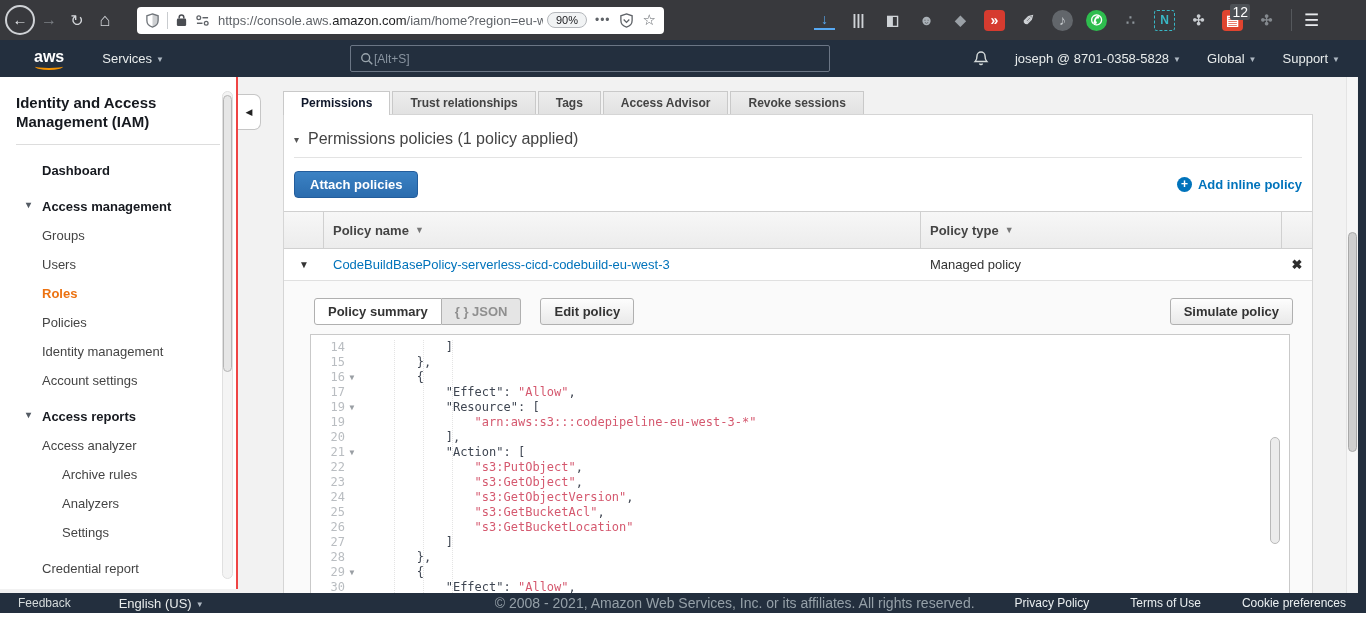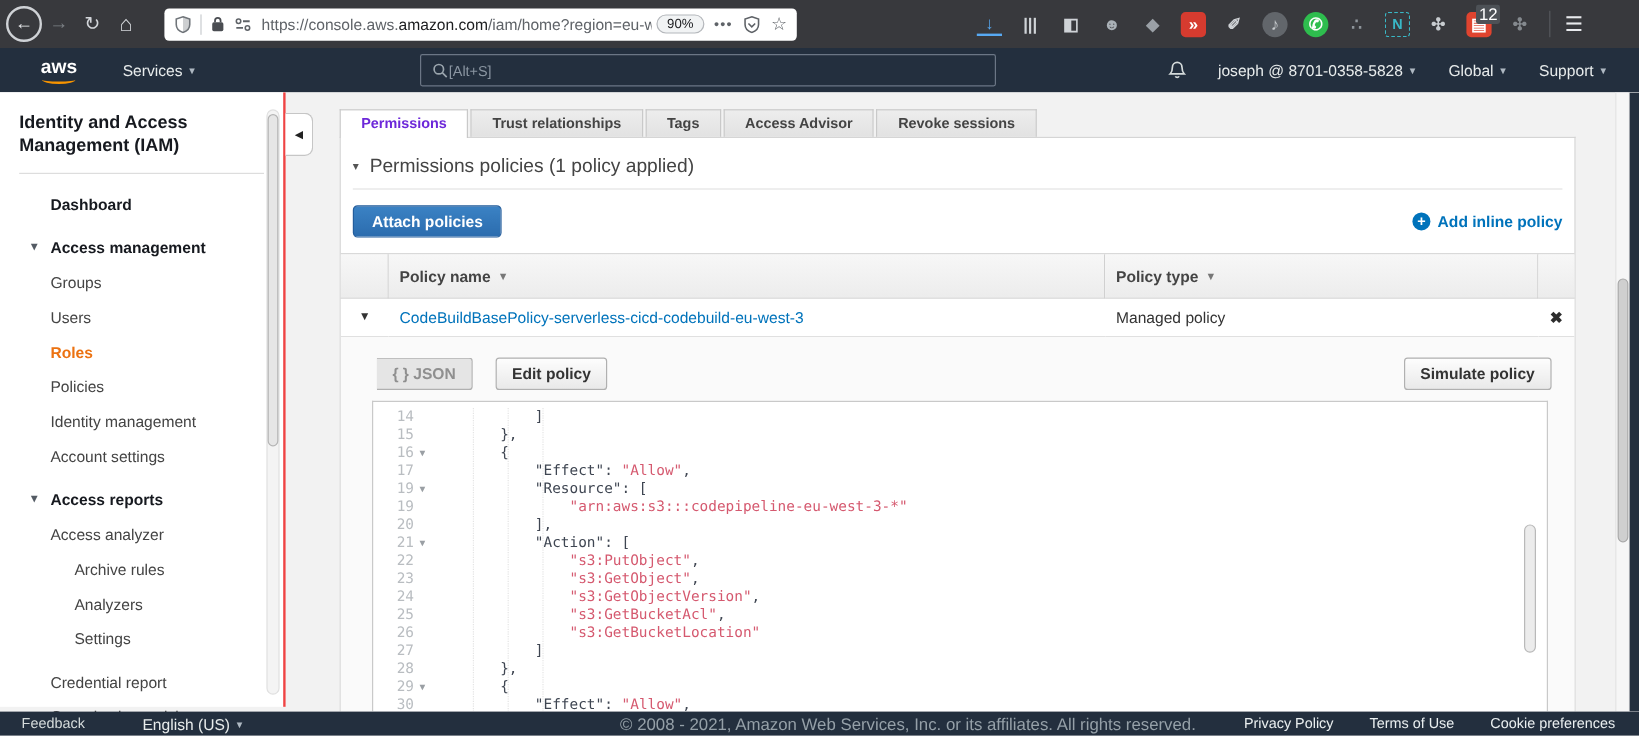--- a/index.html
+++ b/index.html
@@ -87,21 +87,21 @@
   #page-scroll { position:absolute; right:9px; top:0; width:11px; height:516px; background:#f6f6f6;
     border-left:1px solid #e4e4e4; }
   #page-thumb { position:absolute; left:1px; width:9px; top:155px; height:220px; background:#cfcfcf;
     border:1px solid #a9a9a9; border-radius:6px; }
 
   #card { position:absolute; left:45px; top:14px; width:1030px; height:502px; }
   #tabbar { display:flex; gap:2px; height:23px; position:relative; z-index:2; }
   .tab { padding:0 17px; font-size:12px; font-weight:bold; color:#444;
     background:linear-gradient(#ededed,#e2e2e2); border:1px solid #c9c9c9; border-bottom:none;
     display:flex; align-items:center; cursor:pointer; }
-  .tab.active { background:#fff; color:#6d28d9; margin-bottom:-1px; padding-bottom:1px; }
+  .tab.active { background:#fff; color:#0f172a; margin-bottom:-1px; padding-bottom:1px; }
   #card-body { position:absolute; left:0; top:23px; width:1030px; height:479px; background:#fff;
     border:1px solid #d5d5d5; border-bottom:none; display:flex; flex-direction:column; }
 
   #section-head { margin:15px 10px 0 10px; display:flex; align-items:center; }
   #section-head .tri { font-size:10px; color:#555; margin-right:9px; cursor:pointer; }
   #section-title { font-size:16px; color:#444; }
   #section-hr { height:1px; background:#e3e3e3; margin:9px 10px 0 10px; }
 
   #actions-row { display:flex; align-items:center; margin:12px 10px 0 10px; height:28px; }
   #attach-btn { background:linear-gradient(#3b82c4,#2b6cae); border:1px solid #235d9c;
@@ -153,21 +153,21 @@
   .guide { position:absolute; top:5px; bottom:0; border-left:1px dotted #e4e4e4; }
   #ed-thumb { position:absolute; right:9px; top:102px; width:10px; height:107px; background:#ececec;
     border:1px solid #b9b9b9; border-radius:5px; }
 
   
   #footer { position:absolute; left:0; top:593px; width:1366px; height:20px; background:#232f3e;
     display:flex; align-items:center; font-size:12px; color:#d5dbdb; }
   #feedback { margin-left:18px; cursor:pointer; }
   #lang { margin-left:48px; cursor:pointer; }
   #copyright { margin-left:auto; font-size:14px; color:#95a0a8;text-align:center; }
-  #foot-links { display:flex; gap:30px; margin-left:28px; margin-right:20px;padding-left:12px; }
+  #foot-links { display:flex; gap:41px; margin-left:28px; margin-right:20px;padding-left:12px; }
   .flink { color:#eaeff0; cursor:pointer; }
 
   svg { display:block; }
 </style>
 </head>
 <body>
 
 <div id="browser-bar">
   <div id="back-btn" class="nav-glyph">←</div>
   <div id="fwd-btn" class="nav-glyph">→</div>
@@ -335,20 +335,21 @@
                 <span>Managed policy</span>
               </div>
             <div class="td c-x">
                 <span id="row-remove">✖</span>
               </div>
           </div>
         </div>
 
         <div id="detail">
           <div id="detail-btns">
+            <button id="btn-summary" class="gbtn">Policy summary</button>
             <button id="btn-json" class="gbtn">{ } JSON</button>
             <button id="btn-edit" class="gbtn">Edit policy</button>
             <button id="btn-simulate" class="gbtn">Simulate policy</button>
           </div>
 
           <div id="editor">
             <div class="guide" style="left:83px"></div>
             <div class="guide" style="left:112px"></div>
             <div class="guide" style="left:141px"></div>
             <div id="ed-lines">

